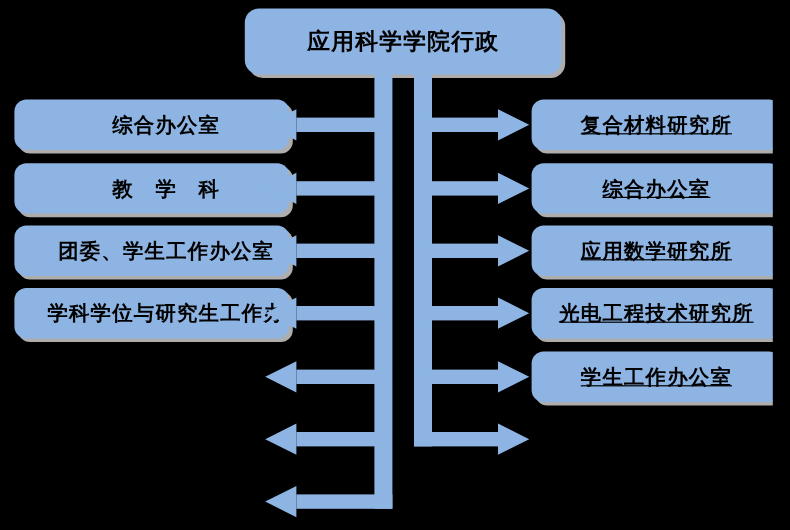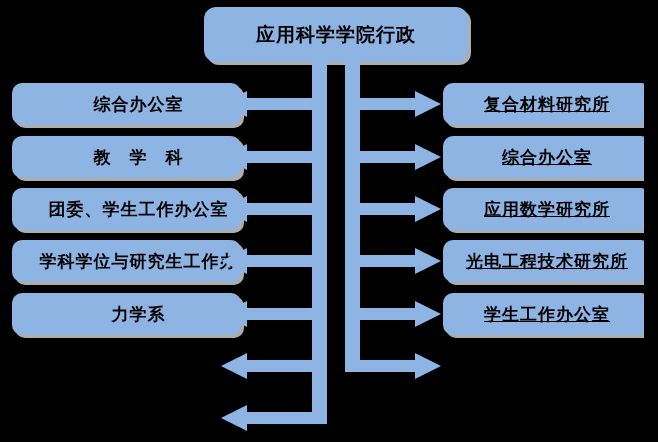--- a/index.html
+++ b/index.html
@@ -90,23 +90,20 @@
     </div>
   <div class="org-box lbox" style="top:188px">
       <span>团委、学生工作办公室</span>
     </div>
   <div class="org-box lbox" style="top:136px">
       <span>教　学　科</span>
     </div>
   <div class="org-box lbox" style="top:240px">
       <span>学科学位与研究生工作办</span>
     </div>
-  <div class="org-box lbox" style="top:293px">
-      <span>力学系</span>
-    </div>
 
   <div class="org-box rbox" style="top:83px">
       <span>复合材料研究所</span>
     </div>
   <div class="org-box rbox" style="top:136px">
       <span>综合办公室</span>
     </div>
   <div class="org-box rbox" style="top:188px">
       <span>应用数学研究所</span>
     </div>

